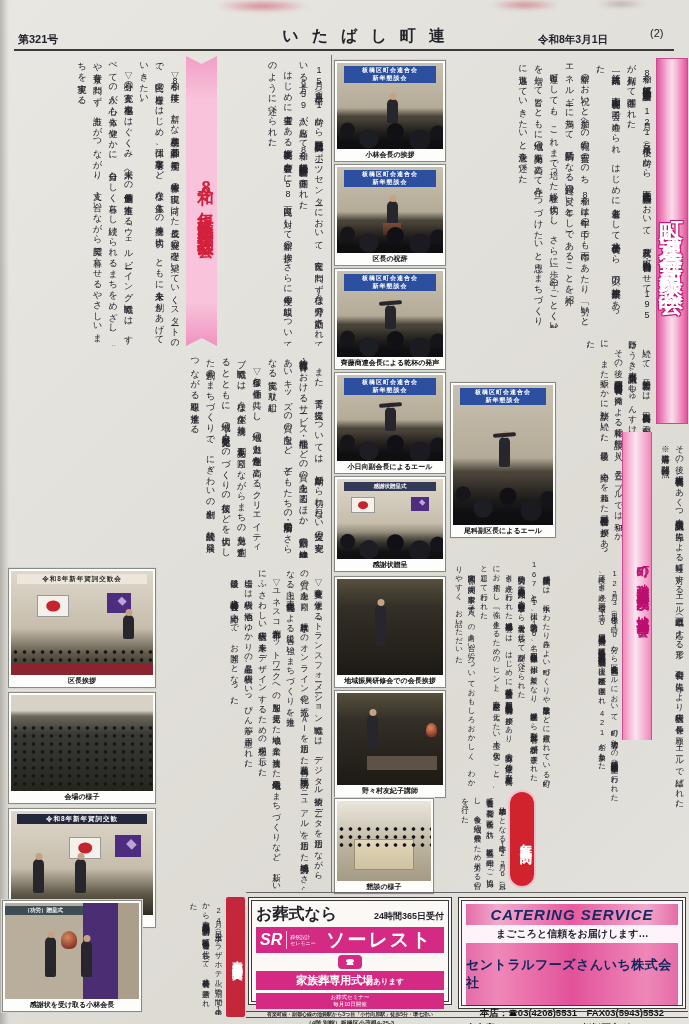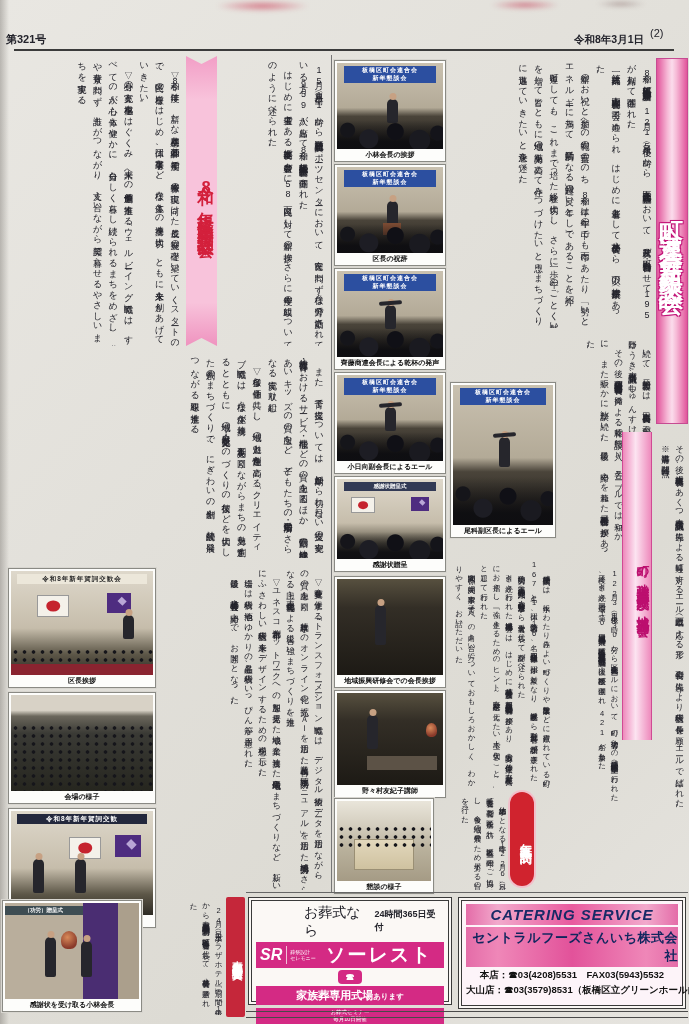--- a/index.html
+++ b/index.html
@@ -3,23 +3,23 @@
 <meta charset="utf-8">
 <style>
   html,body{margin:0;padding:0;background:#b9b6b0;}
   .page{position:relative;width:689px;height:1024px;margin:0 auto;overflow:hidden;
     background:linear-gradient(135deg,#e9e7e2 0%,#e2e0da 40%,#dddbd4 70%,#e6e4df 100%);
     font-family:"Liberation Sans",sans-serif;color:#23232b;}
   .edge{position:absolute;left:0;top:0;bottom:0;width:9px;background:linear-gradient(90deg,rgba(60,55,50,.28),transparent);}
   .artifact{position:absolute;filter:blur(2px);border-radius:50%;}
   
   .hd{position:absolute;white-space:nowrap;}
-  .issue{left:6px;top:32px;font-size:11px;font-weight:600;}
+  .issue{left:18px;top:32px;font-size:11px;font-weight:600;}
   .masthead{left:270px;top:26px;width:200px;font-family:"Liberation Serif",serif;font-size:16px;font-weight:bold;letter-spacing:13px;text-align:center;}
-  .pdate{left:538px;top:33px;font-size:10.5px;font-weight:600;margin-left:36px;}
+  .pdate{left:538px;top:33px;font-size:10.5px;font-weight:600;}
   .pno{left:650px;top:27px;font-size:11px;}
   .hrule{position:absolute;left:14px;top:49px;width:660px;height:2px;background:#3b3b3b;}
   .vline{position:absolute;left:331px;top:55px;width:1px;height:838px;background:#777;}
   .botrule{position:absolute;left:246px;top:892px;width:442px;height:1px;background:#666;}
   .dbl{position:absolute;left:246px;top:1011px;width:442px;height:5px;border-top:1.5px solid #4a4a4a;border-bottom:1.5px solid #4a4a4a;}
   
   .vt{position:absolute;writing-mode:vertical-rl;text-orientation:upright;overflow:hidden;letter-spacing:.5px;}
   .vt p{margin:0;text-indent:9px;}
   .f9{font-size:9px;line-height:15.5px;}
   .f85{font-size:8.5px;line-height:14px;}
@@ -71,53 +71,54 @@
   .flag-pu::after{content:"";position:absolute;left:50%;top:50%;transform:translate(-50%,-50%);width:30%;height:30%;background:#b9a6d6;rotate:45deg;}
   .podium{position:absolute;width:18px;height:12px;background:#7a4a32;}
   .desk{position:absolute;bottom:16%;left:28%;right:6%;height:15%;background:#5c5246;}
   .flower{position:absolute;width:11px;height:14px;border-radius:50% 50% 40% 40%;background:radial-gradient(circle at 40% 35%,#d88a5a,#8a3a2a 70%);}
   .carpet{position:absolute;bottom:0;left:0;right:0;height:11%;background:#8a2430;}
   .table{position:absolute;left:18%;right:18%;top:48%;bottom:14%;background:linear-gradient(180deg,#e2d7bc,#cfc2a0);border:1px solid #9a8f74;}
   
   .ad{position:absolute;background:#faf7f4;border:1.5px solid #3a3a3a;box-sizing:border-box;padding:2px;}
   .ad .inner{border:1px solid #3a3a3a;height:100%;box-sizing:border-box;padding:3px 4px;display:flex;flex-direction:column;gap:2px;background:#fbf8f5;}
   .ad1row1{display:flex;justify-content:space-between;align-items:baseline;}
-  .ad1lead{font-size:14px;font-weight:400;margin-left:48px;}
+  .ad1lead{font-size:16px;font-weight:700;}
   .ad1hours{font-size:9px;font-weight:800;}
   .brandbar{display:flex;align-items:center;background:#d42a84;color:#fff;height:26px;padding:0 4px;gap:3px;}
   .sr{font-size:16px;font-weight:900;font-style:italic;border-right:1px solid rgba(255,255,255,.7);padding-right:4px;}
   .srsub{font-size:5px;line-height:1.2;white-space:nowrap;}
   .brand{flex:1;text-align:center;font-size:19px;font-weight:900;letter-spacing:2px;}
   .phonerow{display:flex;align-items:center;gap:4px;justify-content:center;}
   .freedial{width:24px;height:14px;background:#d42a84;border-radius:4px;color:#fff;font-size:9px;line-height:14px;text-align:center;font-weight:bold;}
   .phonenum{font-size:19px;font-weight:900;color:#1c1c1c;letter-spacing:1px;}
   .featrow{display:flex;gap:3px;flex-direction:column;}
   .featbar{flex:1;background:#d42a84;color:#fff;font-size:11px;font-weight:900;text-align:center;padding:2px 0;}
   .featbar small{font-size:7.5px;font-weight:700;}
   .seminar{background:#d42a84;color:#fff;font-size:5.5px;line-height:1.3;text-align:center;padding:1px 4px;white-space:nowrap;}
   .access{font-size:5px;font-weight:700;text-align:center;color:#2a2a2a;white-space:nowrap;}
   .addr{font-size:6px;font-weight:700;text-align:center;color:#2a2a2a;}
   .ad2title{background:linear-gradient(90deg,#e46ca8,#f2a9cc 15%,#e85a9e 50%,#f2a9cc 85%,#e46ca8);
     color:#182a66;font-size:15px;font-weight:900;font-style:italic;text-align:center;letter-spacing:1px;padding:2px 16px;}
   .ad2l1{font-size:10px;font-weight:700;color:#223;padding-left:4px;}
   .ad2l2{font-size:10px;font-weight:700;color:#223;padding-left:30px;}
   .ad2co{background:linear-gradient(90deg,#e46ca8,#ef87b8 15%,#e2529a 50%,#ef87b8 85%,#e46ca8);
-    color:#10265e;font-size:13px;font-weight:900;text-align:right;padding:2px 0;letter-spacing:.5px;}
+    color:#10265e;font-size:13px;font-weight:900;text-align:left;padding:13px 0;letter-spacing:.5px;}
   .ad2tel{font-size:9.5px;font-weight:800;color:#111;text-align:center;white-space:nowrap;}
 </style>
 </head>
 <body>
 
 <div class="page">
   <div class="edge"></div>
   <div class="artifact" style="left:215px;top:0;width:95px;height:12px;background:radial-gradient(ellipse,rgba(200,40,70,.55),transparent 70%);"></div>
   <div class="artifact" style="left:490px;top:0;width:70px;height:10px;background:radial-gradient(ellipse,rgba(190,30,60,.5),transparent 70%);"></div>
   <div class="artifact" style="left:596px;top:0;width:50px;height:8px;background:radial-gradient(ellipse,rgba(120,90,90,.45),transparent 70%);"></div>
 
   <div class="hd issue">第321号</div>
+  <div class="hd masthead">いたばし町連</div>
   <div class="hd pdate">令和8年3月1日</div>
   <div class="hd pno">(2)</div>
   <div class="hrule"></div>
   <div class="vline"></div>
 
   <div class="vt hl1">町会連合会新年懇談会</div>
 
   <div class="vt f9" style="left:452px;top:58px;width:202px;height:270px;">
     <p>令和8年板橋区町会連合会新年懇談会が、1月21日（水）午後5時から、区立文化会館大会議室において、来賓及び町会・自治会長合わせて195名が列席して開催された。</p>
     <p>第一部式典は、山家正直副会長の司会で進められ、はじめに主催者として小林英子会長から、以下の挨拶（概要）があった。</p>
@@ -345,20 +346,21 @@
         <span class="seminar"><span>お葬式セミナー</span><br><span>毎月10日開催</span></span>
       </div>
       <div class="access">有楽町線・副都心線の池袋駅から3つ目「小竹向原駅」徒歩5分・環七沿い</div>
       <div class="addr">（4階 別館）板橋区小茂根4-25-3</div>
     </div>
   </div>
 
   <div class="ad" style="left:458px;top:897px;width:228px;height:112px;">
     <div class="inner" style="background:#fdf4f9;">
       <div class="ad2title">CATERING SERVICE</div>
+      <div class="ad2l2">まごころと信頼をお届けします…</div>
       <div class="ad2co">セントラルフーズさんいち株式会社</div>
       <div class="ad2tel">本店：☎03(4208)5531　FAX03(5943)5532</div>
       <div class="ad2tel">大山店：☎03(3579)8531（板橋区立グリーンホール内）</div>
     </div>
   </div>
 
   <div class="dbl"></div>
 </div>
 
 </body></html>

